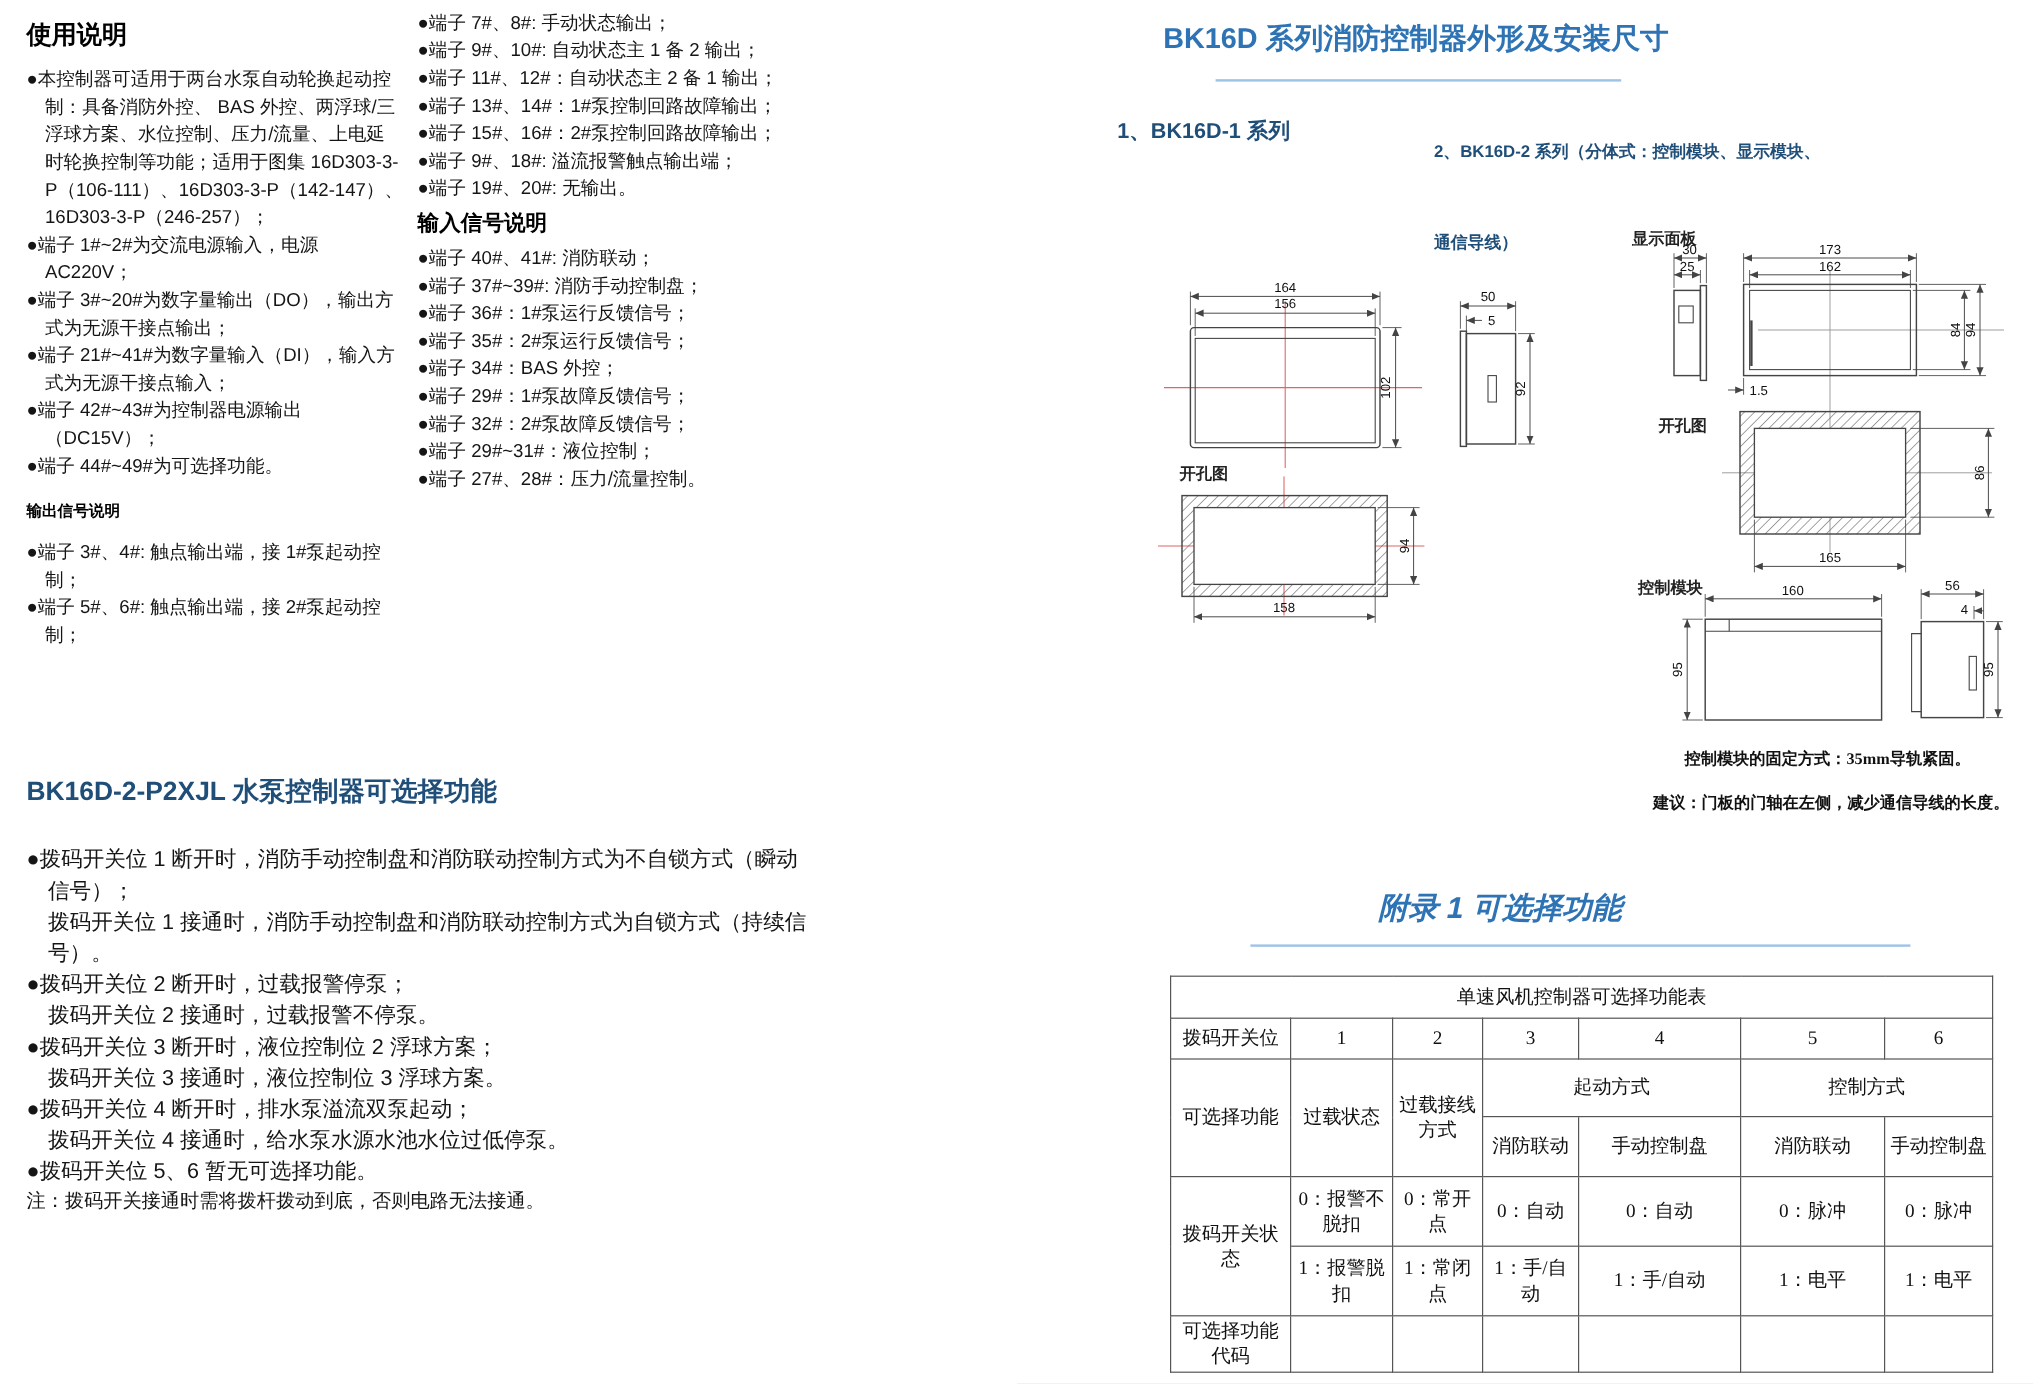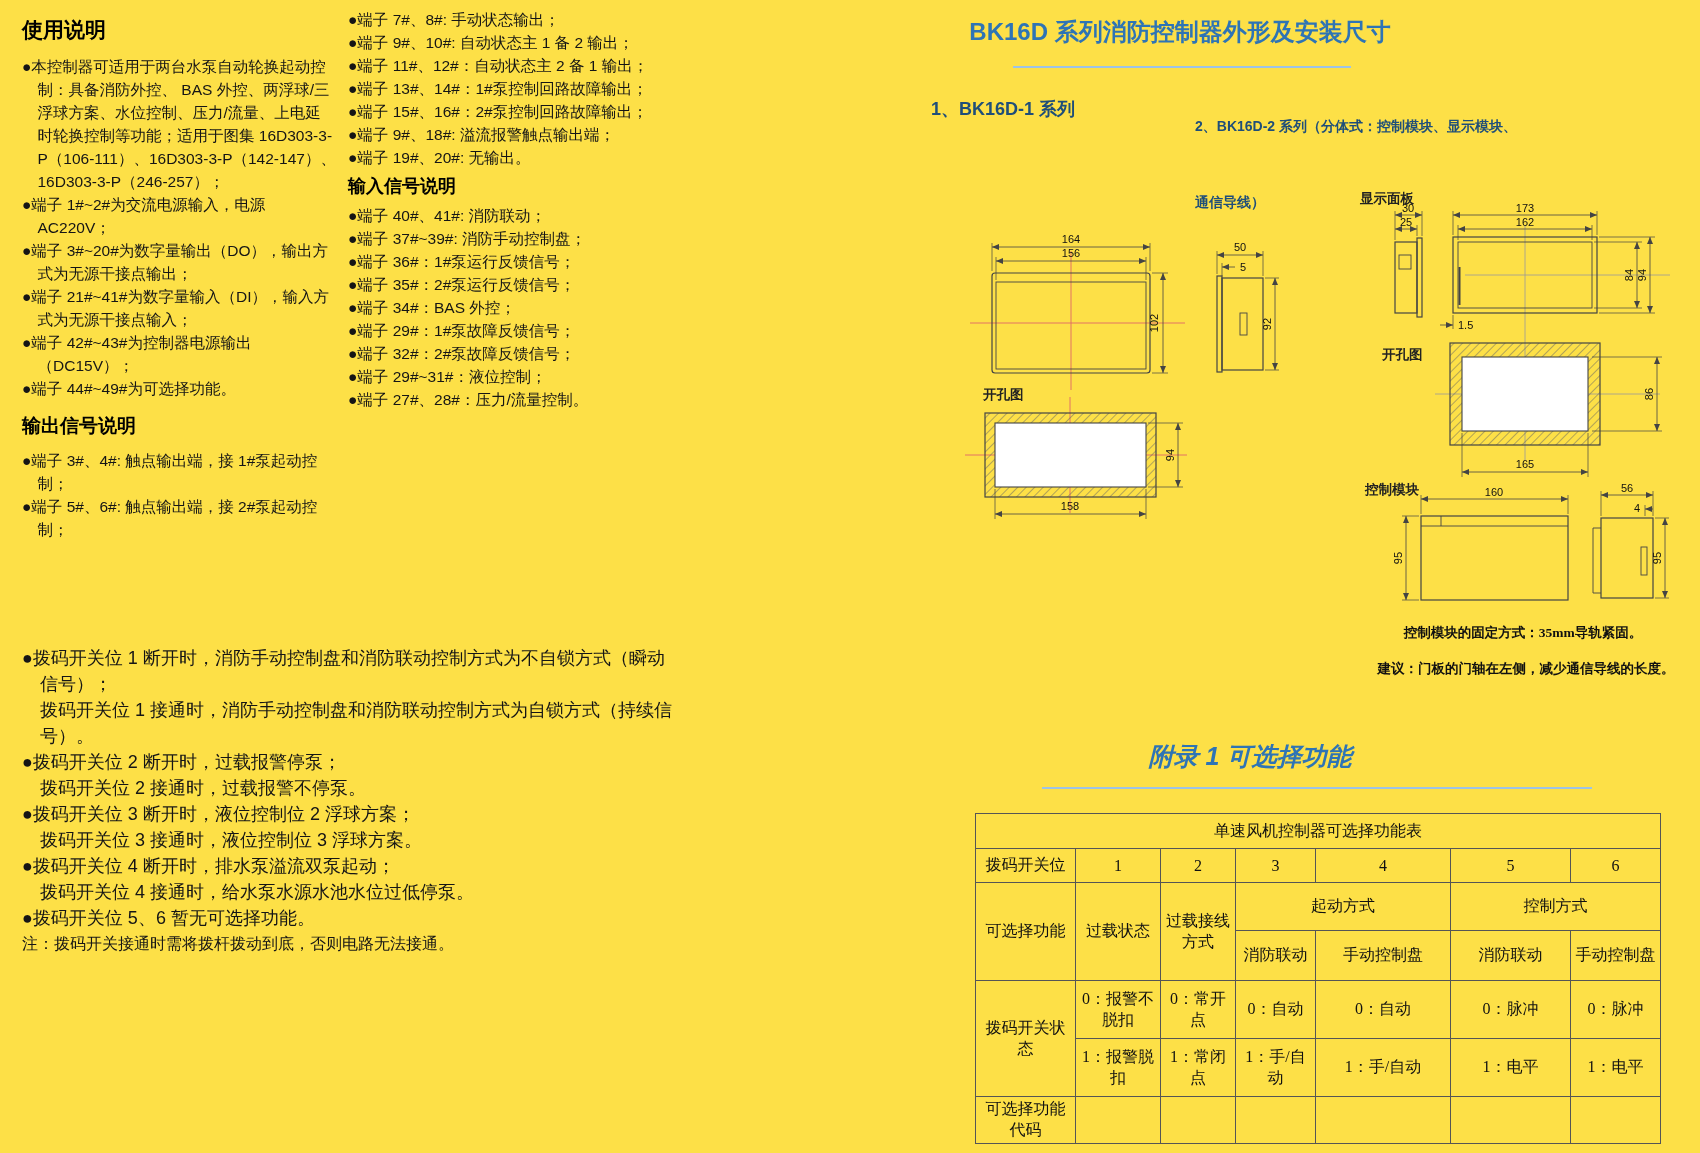--- a/index.html
+++ b/index.html
@@ -1,23 +1,23 @@
 <!DOCTYPE html>
 <html><head>
 <meta charset="utf-8">
 <style>
   html,body{margin:0;padding:0;background:#e8e8e8;}
-  .page{position:relative;width:1700px;height:1153px;background:#fde047;
+  .page{position:relative;width:1700px;height:1153px;background:#ffffff;
         font-family:"Liberation Sans",sans-serif;color:#111;overflow:hidden;}
   
   .tcol{position:absolute;font-size:15.5px;line-height:23px;color:#151515;}
   .col1{left:22px;top:18px;width:314px;}
   .col2{left:348px;top:8px;width:320px;}
   .h-big{font-size:21px;font-weight:bold;margin:0 0 14px 0;color:#000;}
-  .h-mid{font-size:19px;font-weight:bold;margin:14px 0 12px 0;color:#000;}
+  .h-mid{font-size:13px;font-weight:bold;margin:14px 0 12px 0;color:#000;}
   .h-mid2{font-size:18px;font-weight:bold;margin:6px 0 6px 0;color:#000;}
   .itm{padding-left:1em;text-indent:-1em;}
   
   .secB{position:absolute;left:22px;top:645px;width:660px;}
   .secB .title{font-size:22px;font-weight:bold;color:#1f4e79;margin:0 0 28px 0;}
   .secB .ln{font-size:18px;line-height:26px;color:#151515;}
   .secB .b{padding-left:1em;text-indent:-1em;}
   .secB .cont{padding-left:1em;}
   .secB .note{font-size:16px;line-height:26px;}
   
@@ -85,20 +85,21 @@
     <div class="itm">●端子 36#：1#泵运行反馈信号；</div>
     <div class="itm">●端子 35#：2#泵运行反馈信号；</div>
     <div class="itm">●端子 34#：BAS 外控；</div>
     <div class="itm">●端子 29#：1#泵故障反馈信号；</div>
     <div class="itm">●端子 32#：2#泵故障反馈信号；</div>
     <div class="itm">●端子 29#~31#：液位控制；</div>
     <div class="itm">●端子 27#、28#：压力/流量控制。</div>
   </div>
 
   <div class="secB">
+    <div class="title">BK16D-2-P2XJL 水泵控制器可选择功能</div>
     <div class="ln b">●拨码开关位 1 断开时，消防手动控制盘和消防联动控制方式为不自锁方式（瞬动信号）；</div>
     <div class="ln cont">拨码开关位 1 接通时，消防手动控制盘和消防联动控制方式为自锁方式（持续信号）。</div>
     <div class="ln b">●拨码开关位 2 断开时，过载报警停泵；</div>
     <div class="ln cont">拨码开关位 2 接通时，过载报警不停泵。</div>
     <div class="ln b">●拨码开关位 3 断开时，液位控制位 2 浮球方案；</div>
     <div class="ln cont">拨码开关位 3 接通时，液位控制位 3 浮球方案。</div>
     <div class="ln b">●拨码开关位 4 断开时，排水泵溢流双泵起动；</div>
     <div class="ln cont">拨码开关位 4 接通时，给水泵水源水池水位过低停泵。</div>
     <div class="ln b">●拨码开关位 5、6 暂无可选择功能。</div>
     <div class="ln note">注：拨码开关接通时需将拨杆拨动到底，否则电路无法接通。</div>

